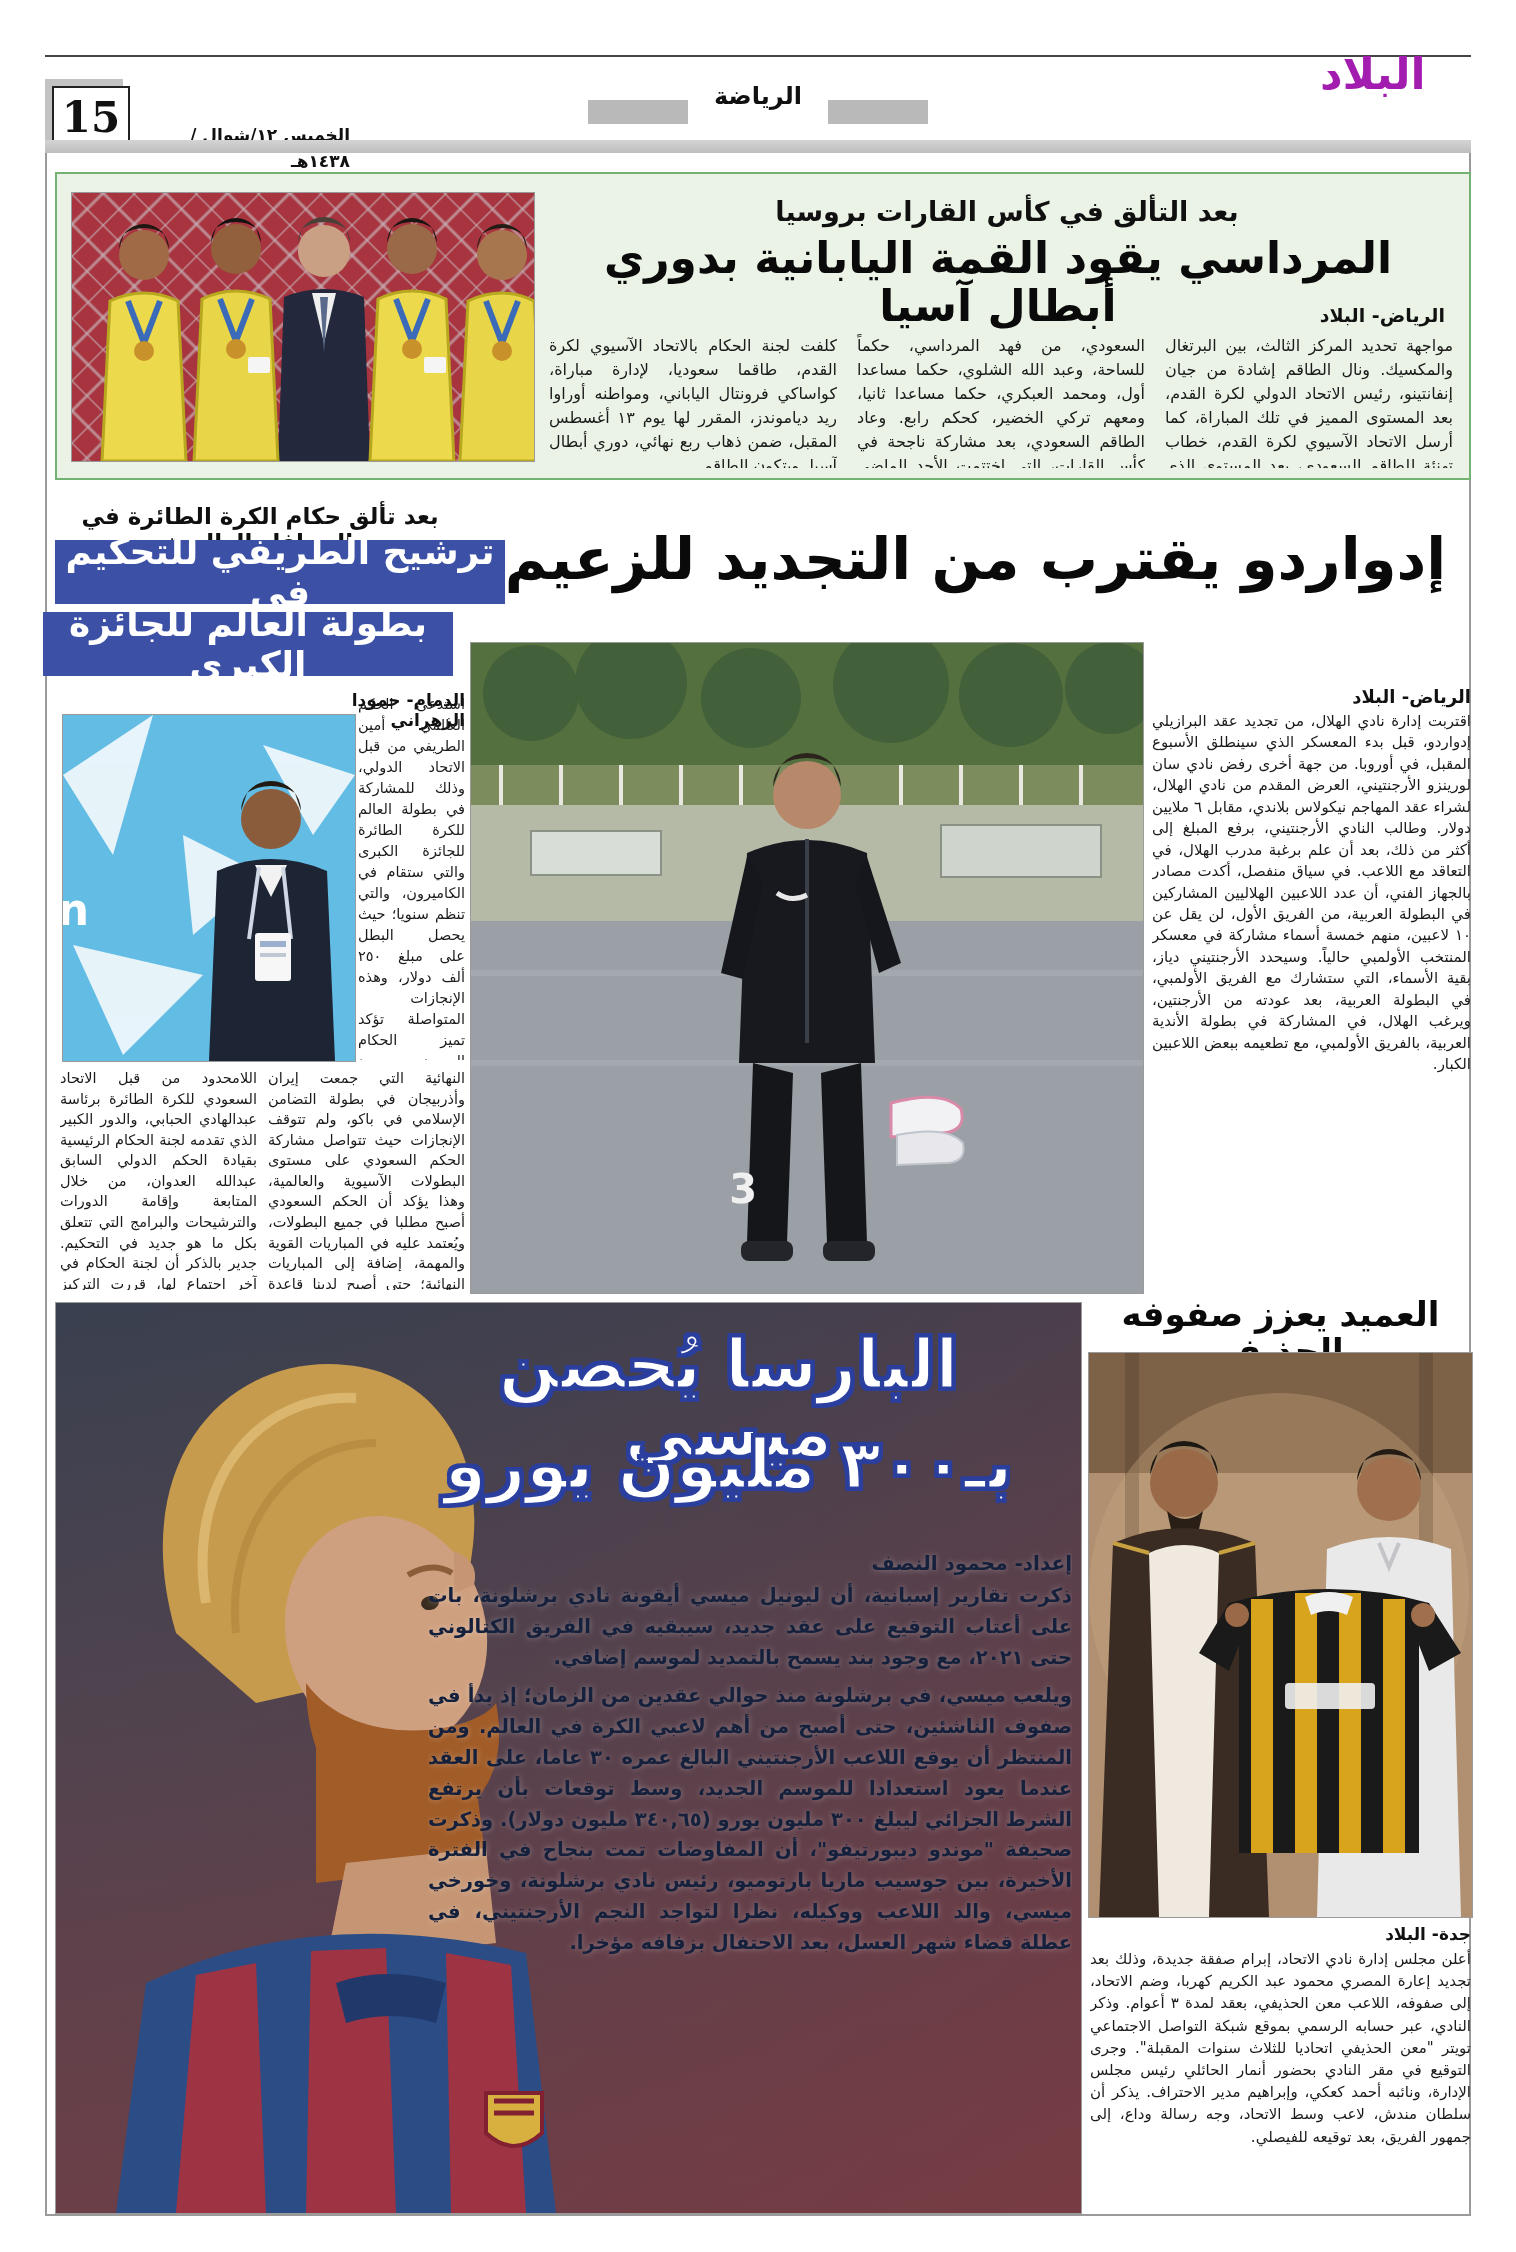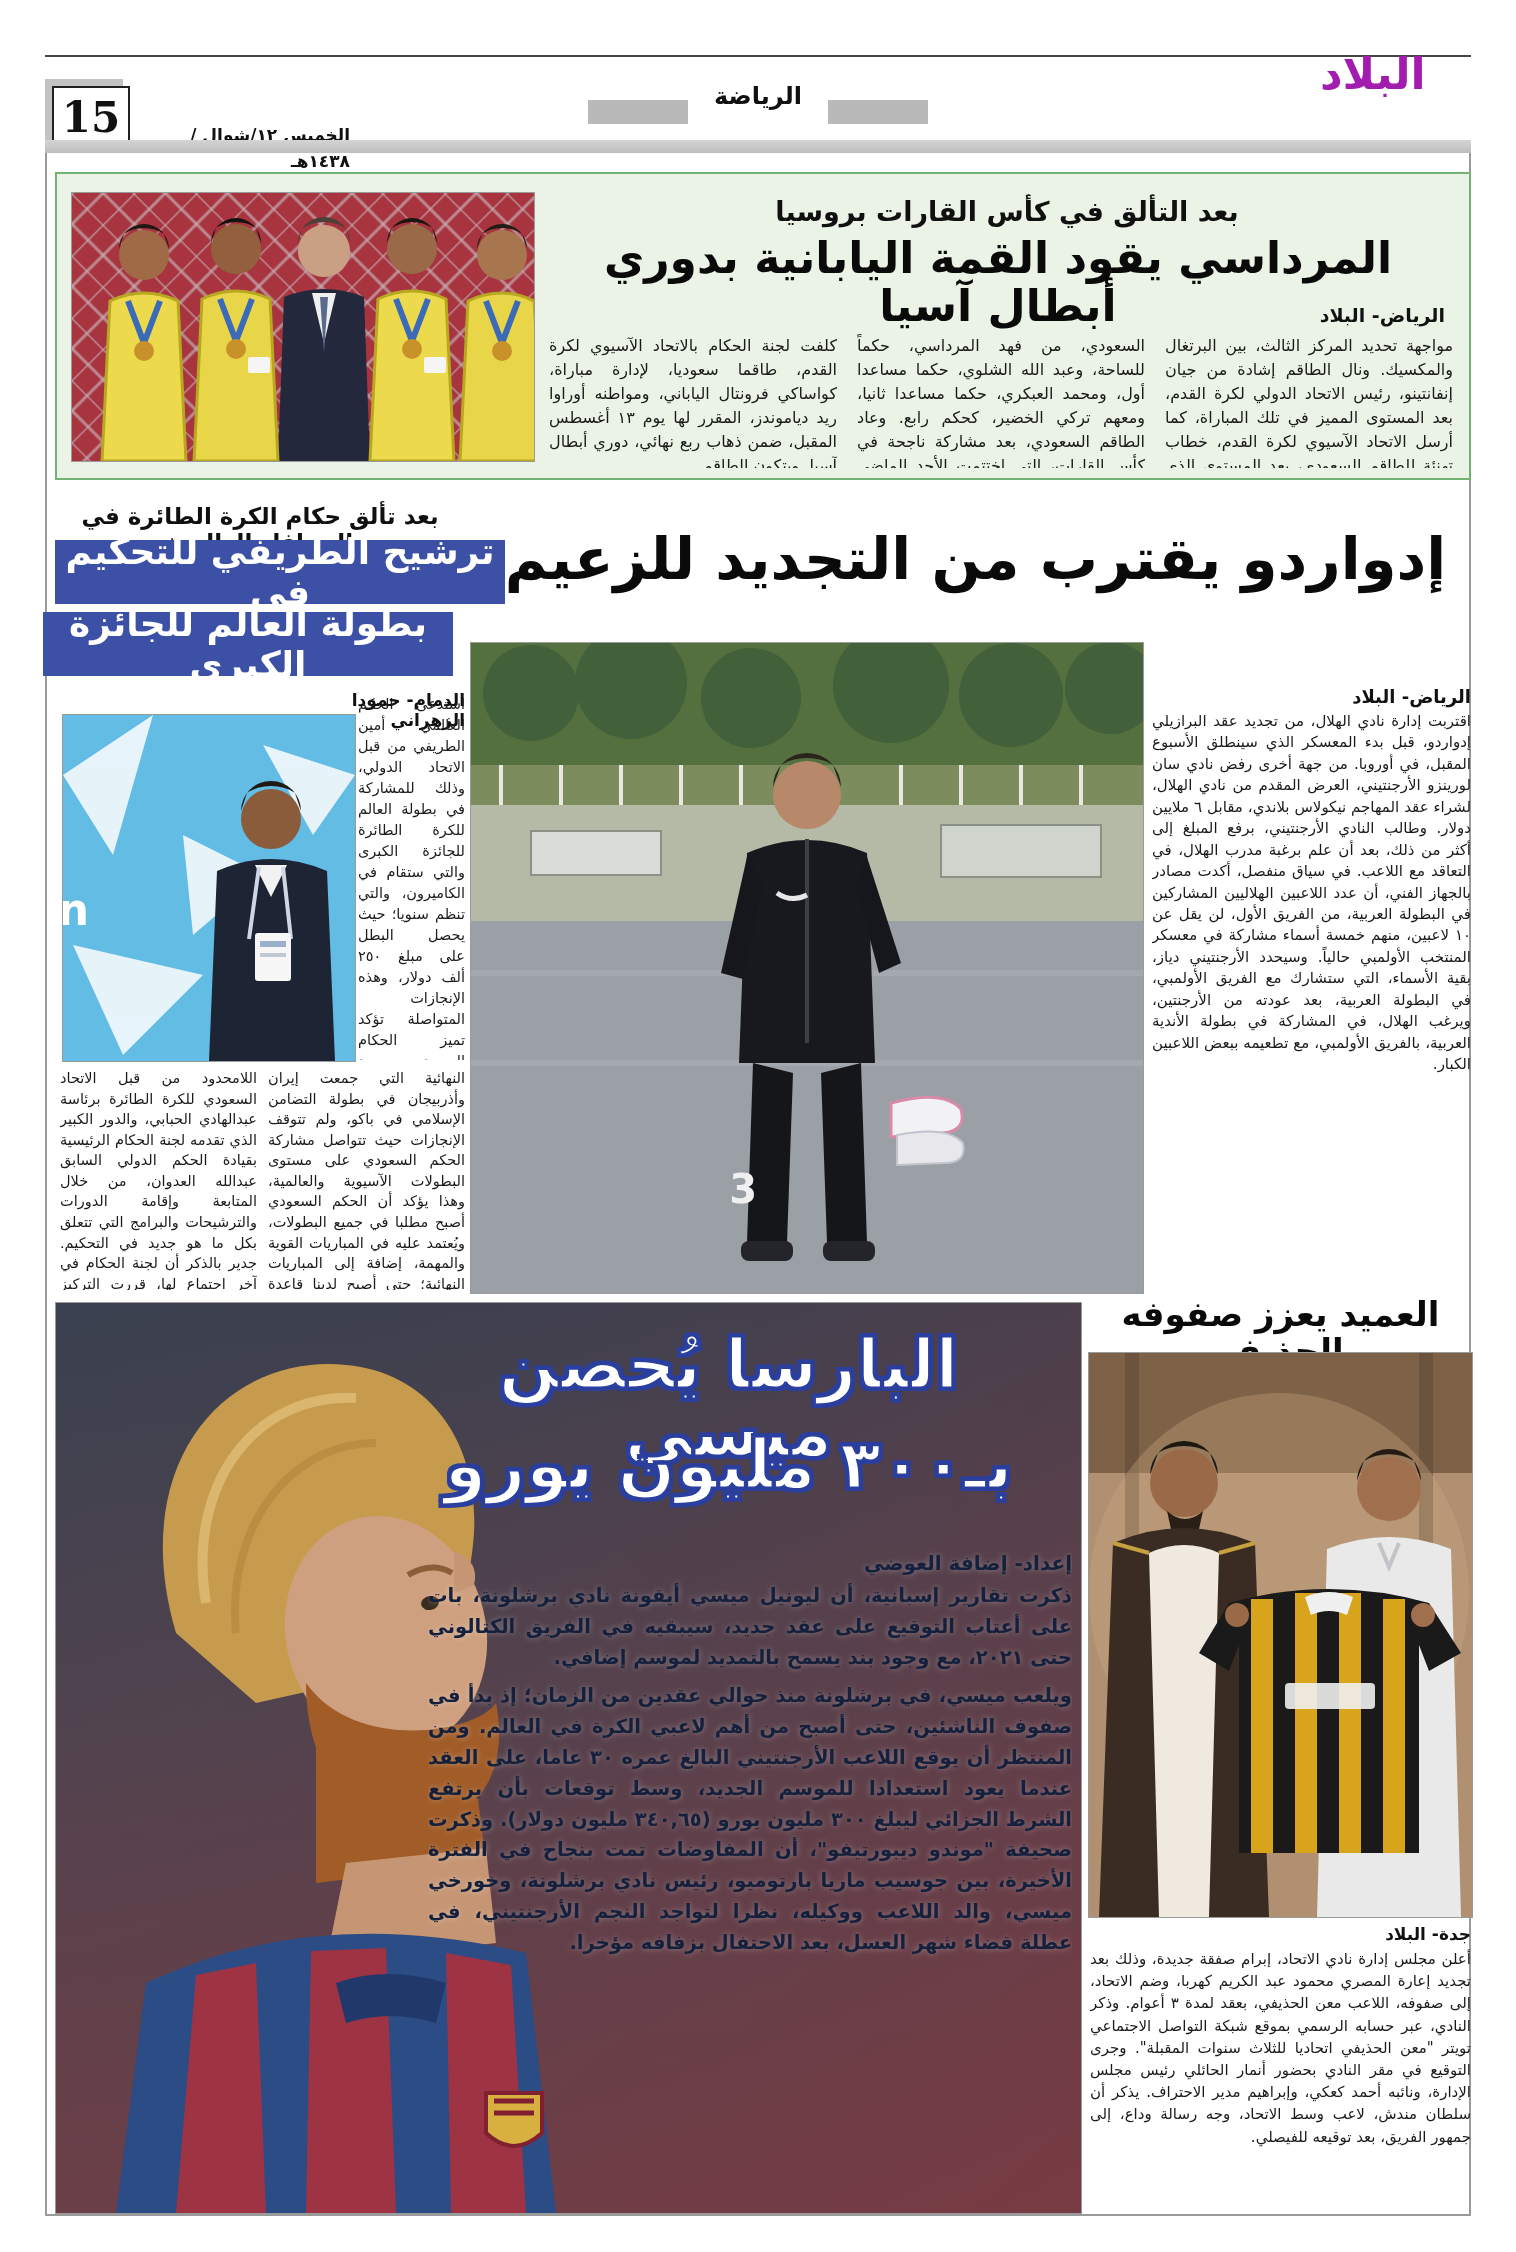--- a/index.html
+++ b/index.html
@@ -282,21 +282,21 @@
 
     <div class="abs messi-head" style="left:330px;right:10px;top:28px;font-size:68px;">
       <span>البارسا يُحصن ميسي</span>
     </div>
     <div class="abs messi-head" style="left:330px;right:10px;top:128px;font-size:68px;">
       <span>بـ٣٠٠ مليون يورو</span>
     </div>
 
     <div class="abs" style="left:372px;top:248px;width:644px;height:648px;overflow:hidden;">
       <div class="overlaytext byline" style="font-size:20px;text-align:right;margin-bottom:6px;">
-        <span>إعداد- إضافة العوضي</span>
+        <span>إعداد- محمود النصف</span>
       </div>
       <div class="overlaytext" style="font-size:19.5px;line-height:1.58;margin-bottom:8px;">ذكرت تقارير إسبانية، أن ليونيل ميسي أيقونة نادي برشلونة، بات على أعتاب التوقيع على عقد جديد، سيبقيه في الفريق الكتالوني حتى ٢٠٢١، مع وجود بند يسمح بالتمديد لموسم إضافي.</div>
       <div class="overlaytext" style="font-size:19.5px;line-height:1.58;">ويلعب ميسي، في برشلونة منذ حوالي عقدين من الزمان؛ إذ بدأ في صفوف الناشئين، حتى أصبح من أهم لاعبي الكرة في العالم. ومن المنتظر أن يوقع اللاعب الأرجنتيني البالغ عمره ٣٠ عاما، على العقد عندما يعود استعدادا للموسم الجديد، وسط توقعات بأن يرتفع الشرط الجزائي ليبلغ ٣٠٠ مليون يورو (٣٤٠,٦٥ مليون دولار). وذكرت صحيفة "موندو ديبورتيفو"، أن المفاوضات تمت بنجاح في الفترة الأخيرة، بين جوسيب ماريا بارتوميو، رئيس نادي برشلونة، وخورخي ميسي، والد اللاعب ووكيله، نظرا لتواجد النجم الأرجنتيني، في عطلة قضاء شهر العسل، بعد الاحتفال بزفافه مؤخرا.</div>
     </div>
   </div>
 
   <div class="abs headline" style="left:1090px;top:1296px;width:381px;font-size:34px;">
     <span>العميد يعزز صفوفه بالحذيفي</span>
   </div>
 

